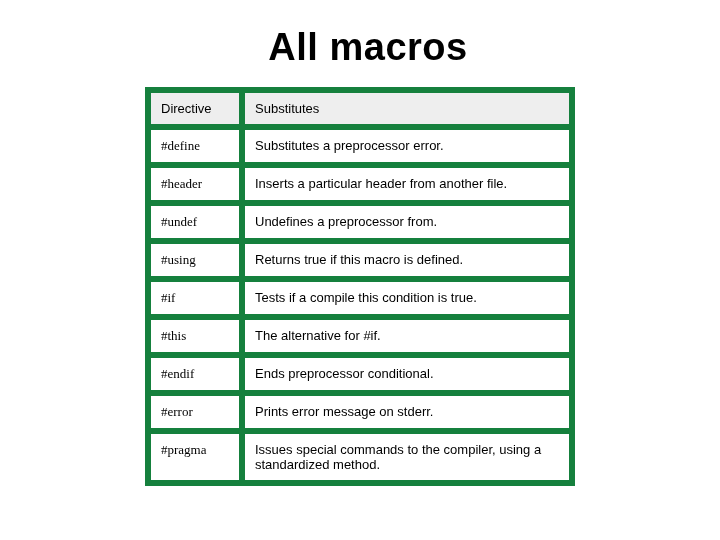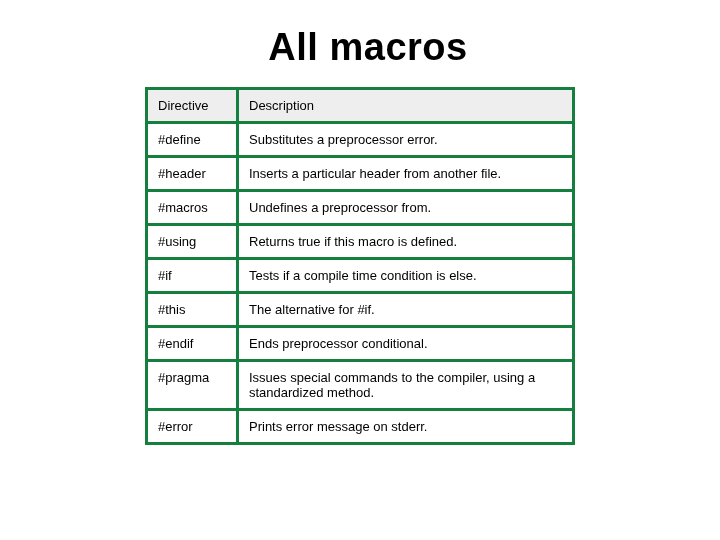--- a/index.html
+++ b/index.html
@@ -24,80 +24,81 @@
     letter-spacing: 0.5px;
   }
   table.macros {
     border-collapse: collapse;
     margin: 0 auto;
     width: 430px;
     font-size: 13px;
   }
   table.macros th,
   table.macros td {
-    border: 3px solid #15803d;
+    border: 6px solid #15803d;
     padding: 8px 10px;
     text-align: left;
     vertical-align: top;
     font-weight: normal;
   }
   table.macros thead th {
     background: #eeeeee;
   }
   table.macros td.directive {
     width: 68px;
     white-space: nowrap;
+    font-family: Liberation Serif, serif;
   }
 </style>
 </head>
 <body>
 <div class="page">
 
 <h1 class="title">All macros</h1>
 
 <table class="macros">
   <thead>
     <tr>
       <th>Directive</th>
-      <th>Description</th>
+      <th>Substitutes</th>
     </tr>
   </thead>
   <tbody>
     <tr>
       <td class="directive">#define</td>
       <td>Substitutes a preprocessor error.</td>
     </tr>
     <tr>
       <td class="directive">#header</td>
       <td>Inserts a particular header from another file.</td>
     </tr>
     <tr>
-      <td class="directive">#macros</td>
+      <td class="directive">#undef</td>
       <td>Undefines a preprocessor from.</td>
     </tr>
     <tr>
       <td class="directive">#using</td>
       <td>Returns true if this macro is defined.</td>
     </tr>
     <tr>
       <td class="directive">#if</td>
-      <td>Tests if a compile time condition is else.</td>
+      <td>Tests if a compile this condition is true.</td>
     </tr>
     <tr>
       <td class="directive">#this</td>
       <td>The alternative for #if.</td>
     </tr>
     <tr>
       <td class="directive">#endif</td>
       <td>Ends preprocessor conditional.</td>
     </tr>
     <tr>
+      <td class="directive">#error</td>
+      <td>Prints error message on stderr.</td>
+    </tr>
+    <tr>
       <td class="directive">#pragma</td>
       <td>Issues special commands to the compiler, using a standardized method.</td>
-    </tr>
-    <tr>
-      <td class="directive">#error</td>
-      <td>Prints error message on stderr.</td>
     </tr>
   </tbody>
 </table>
 
 </div>
 
 </body></html>

